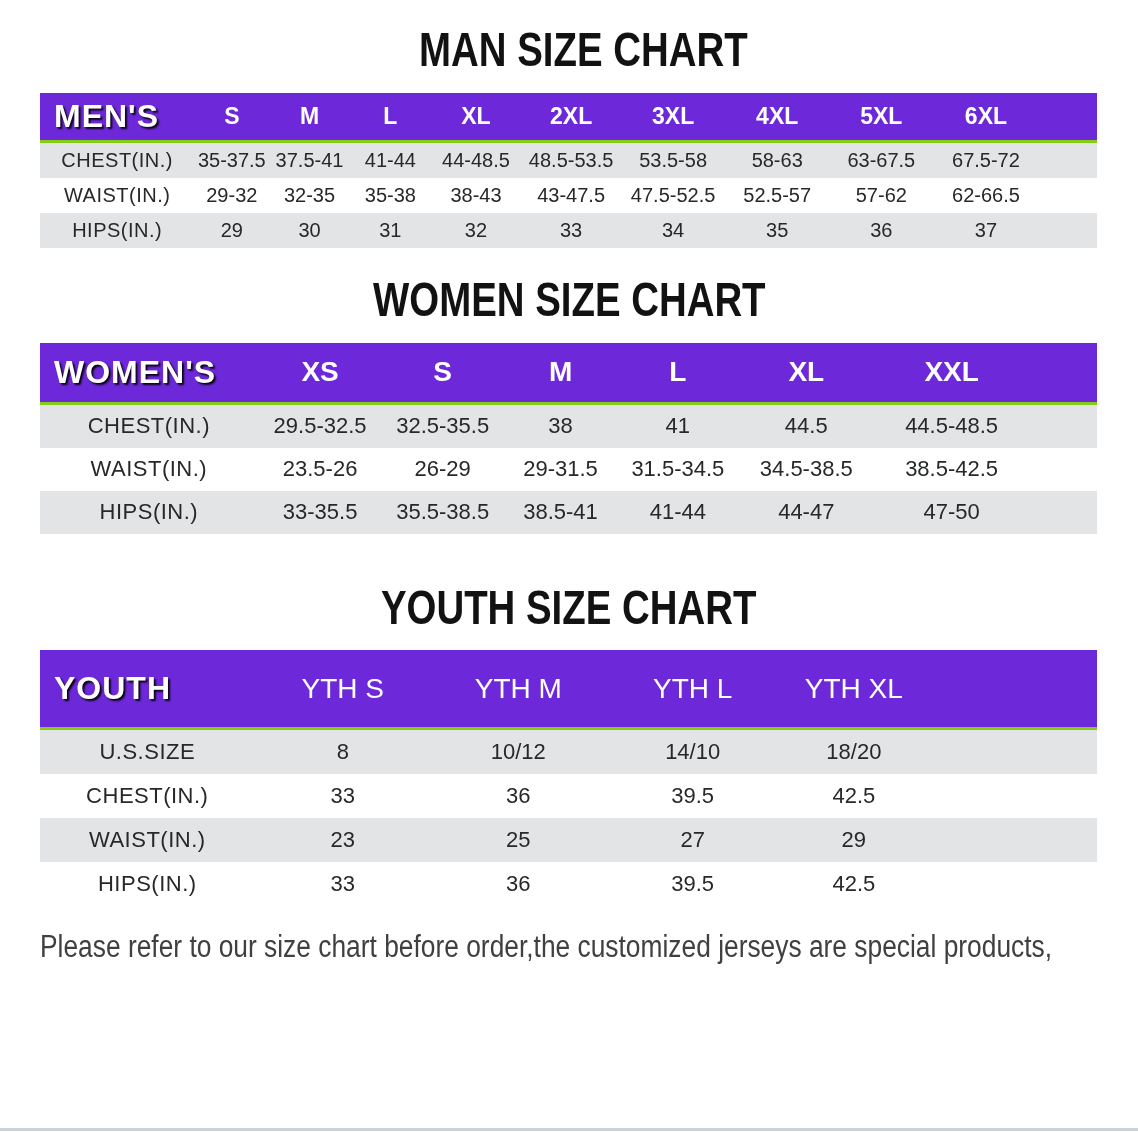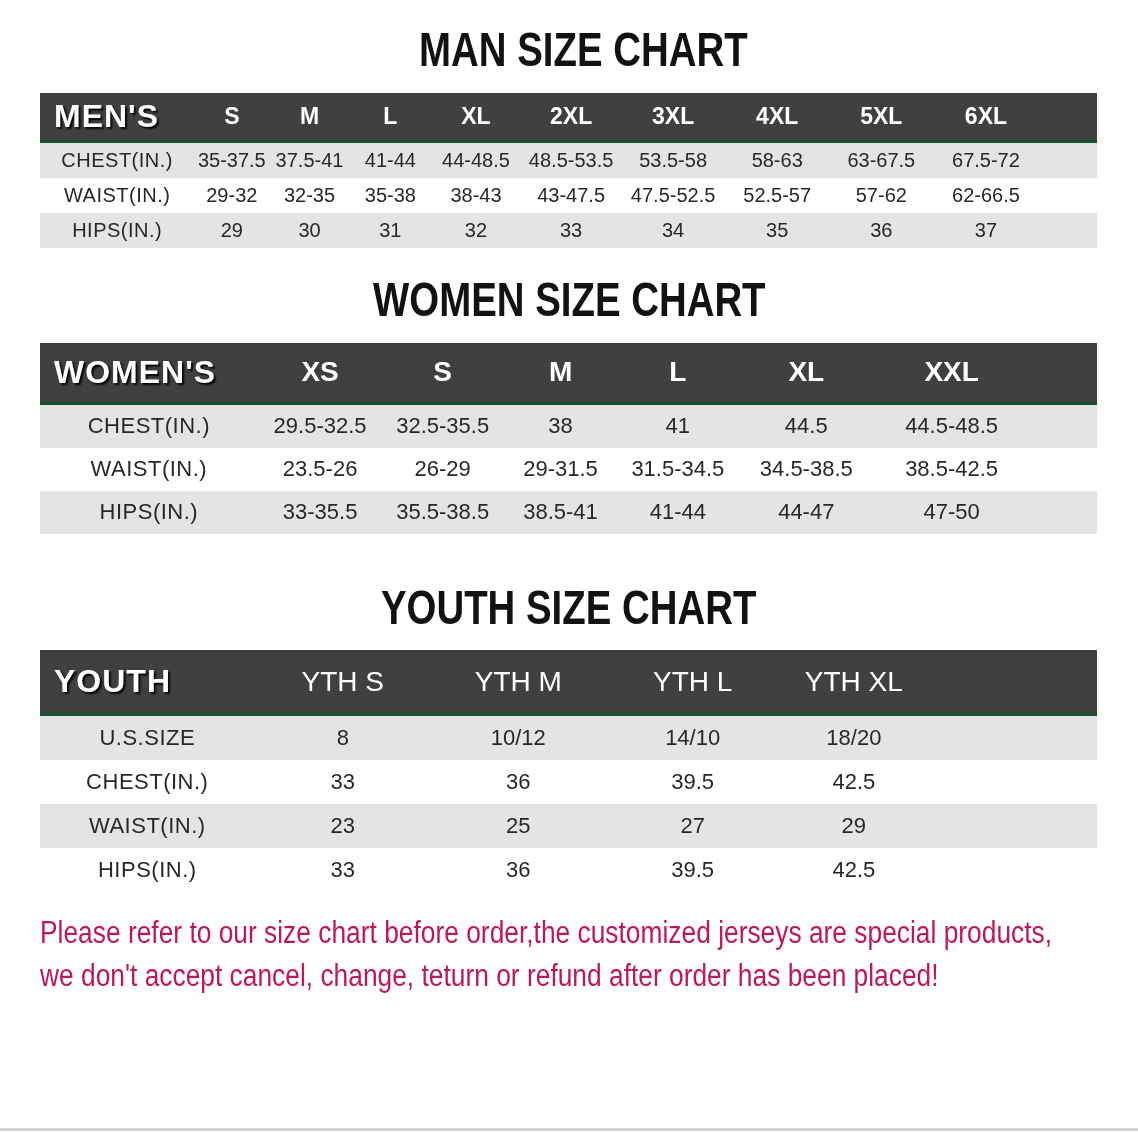--- a/index.html
+++ b/index.html
@@ -37,22 +37,22 @@
   
   .size-table {
     width:1057px; margin-left:40px;
     border-collapse:separate; border-spacing:0; table-layout:fixed;
   }
   .tbl-men   { margin-top:16px; }
   .tbl-women { margin-top:16px; }
   .tbl-youth { margin-top:16px; }
 
   .size-table thead th {
-    background:#404040; color:#fff;
-    border-bottom:3px solid #14532d;
+    background:#6d28d9; color:#fff;
+    border-bottom:3px solid #84cc16;
     font-weight:bold; text-align:center; vertical-align:middle;margin-top:16px;
   }
   .size-table th.group-label {
     text-align:left; padding-left:14px;
     font-size:32px; letter-spacing:1px; font-weight:bold;
     text-shadow:2px 2px 2px rgba(0,0,0,0.9);
   }
   .size-table tbody td {
     text-align:center; vertical-align:middle; color:#26282a;
   }
@@ -79,30 +79,30 @@
   .tbl-women tbody td { height:43px; font-size:22px; }
   .tbl-women th:nth-child(1){ width:20.6%; }
   .tbl-women th:nth-child(2){ width:11.8%; }
   .tbl-women th:nth-child(3){ width:11.4%; }
   .tbl-women th:nth-child(4){ width:10.9%; }
   .tbl-women th:nth-child(5){ width:11.3%; }
   .tbl-women th:nth-child(6){ width:13%; }
   .tbl-women th:nth-child(7){ width:14.5%;text-align:center; }
 
   
-  .tbl-youth thead th { height:66px; font-size:28px; font-weight:400; }
+  .tbl-youth thead th { height:80px; font-size:28px; font-weight:400; }
   .tbl-youth tbody td { height:44px; font-size:22px; }
   .tbl-youth th:nth-child(1){ width:20.3%; }
   .tbl-youth th:nth-child(2){ width:16.7%; }
   .tbl-youth th:nth-child(3){ width:16.5%; }
   .tbl-youth th:nth-child(4){ width:16.5%; }
   .tbl-youth th:nth-child(5){ width:14%; }
 
   
-  .notice { margin-top:22px; padding-left:40px; color:#be185d; }
+  .notice { margin-top:22px; padding-left:40px; color:#404040; }
   .notice p { white-space:nowrap; line-height:38px; }
   .notice .scale {
     display:inline-block; transform:scaleX(0.85); transform-origin:0 50%;
     font-size:31px; font-weight:400;
   }
 
   .bottom-edge {
     position:absolute; left:0; right:0; bottom:1px; height:3px;
     background:#ccd1d6;
   }
@@ -270,17 +270,16 @@
             <td>39.5</td>
             <td>42.5</td>
             <td class="filler"></td>
           </tr>
         </tbody>
       </table>
   </section>
 
   <footer class="notice">
     <p><span class="scale">Please refer to our size chart before order,the customized jerseys are special products,</span></p>
-    <p><span class="scale">we don't accept cancel, change, teturn or refund after order has been placed!</span></p>
   </footer>
 
   <div class="bottom-edge"></div>
 </div>
 
 </body></html>

